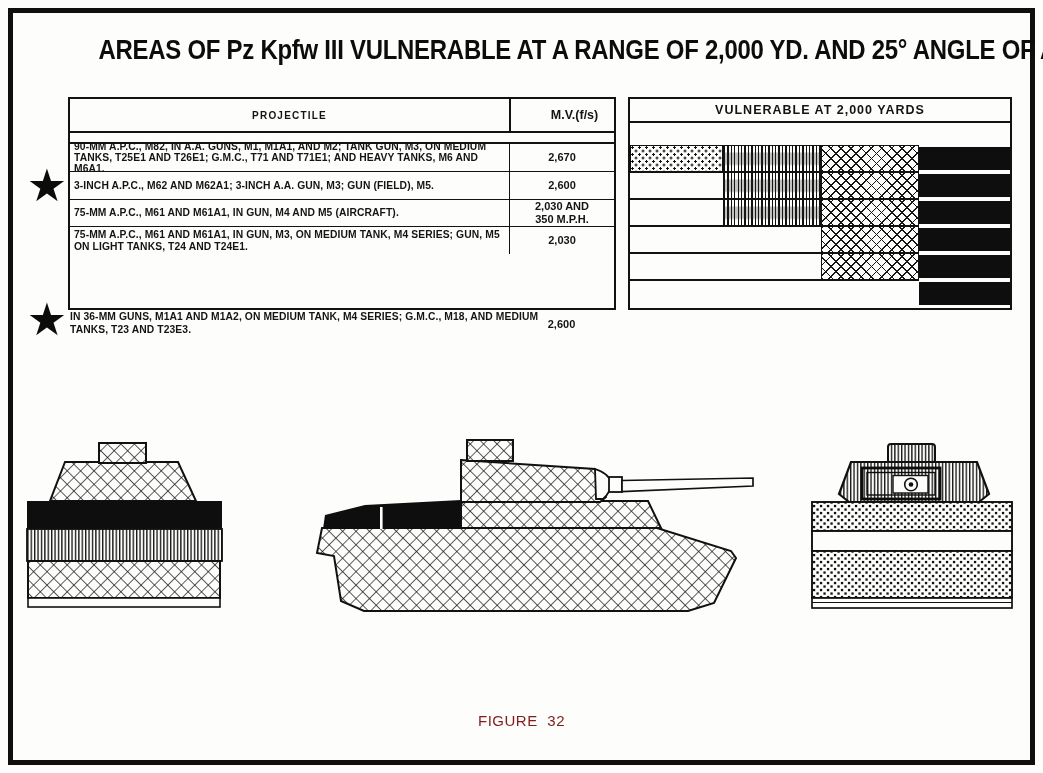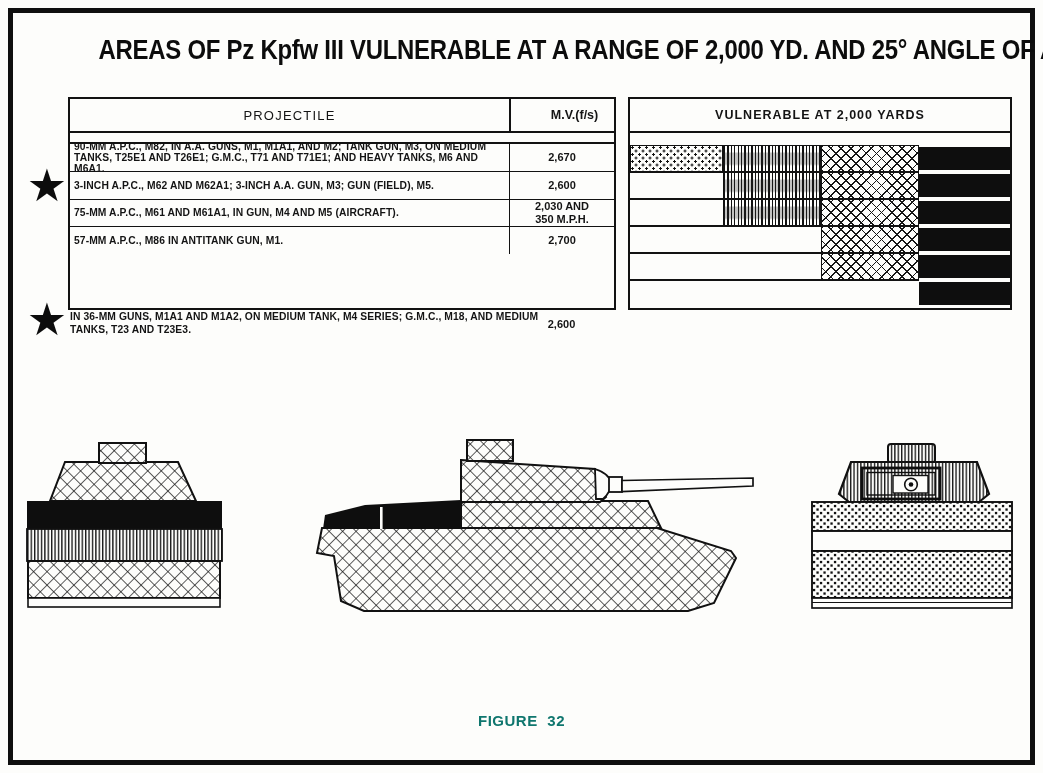--- a/index.html
+++ b/index.html
@@ -21,36 +21,36 @@
 
   
   .tbl {
     position:absolute; left:68px; top:97px; width:548px; height:213px;
     border:2.3px solid #121212; background:#fdfdfb;
     display:flex; flex-direction:column;
   }
   .tbl-head { display:flex; height:34px; border-bottom:2px solid #121212; }
   .tbl-spacer { height:11px; border-bottom:2px solid #121212; }
   .th-proj { flex:0 0 439px; display:flex; align-items:center; justify-content:center;
-    font-size:13px; font-weight:400; letter-spacing:1.2px; }
+    font-size:10px; font-weight:700; letter-spacing:1.2px; }
   .th-mv { flex:1; border-left:2px solid #121212; display:flex; align-items:center; justify-content:center;
     font-size:12.5px; font-weight:700;padding-left:24px; }
   .t-row { display:flex; border-bottom:1.7px solid #121212; }
   .t-row:last-child { border-bottom:none; }
   .td-proj { flex:0 0 439px; padding:2px 3px 2px 4px; display:flex; align-items:center;
     font-size:10.3px; font-weight:700; line-height:1.1; letter-spacing:0.1px; }
   .td-mv { flex:1; border-left:1.9px solid #121212; display:flex; align-items:center; justify-content:center;
     font-size:11px; font-weight:700; text-align:center; white-space:pre-line; line-height:1.15; }
 
   
   .vuln {
     position:absolute; left:628px; top:97px; width:384px; height:213px;
     border:2.3px solid #121212; background:#fdfdfb;
   }
-  .vuln-head { height:34px; border-bottom:2px solid #121212; display:flex; align-items:center; justify-content:center;
+  .vuln-head { height:24px; border-bottom:2px solid #121212; display:flex; align-items:center; justify-content:center;
     font-size:12.5px; font-weight:700; letter-spacing:1px; }
   .bars { position:absolute; left:0; top:0; right:0; bottom:0; }
   .bar-row { position:absolute; left:0; width:100%; height:27px; }
   .bar-sep { position:absolute; left:0; bottom:-1px; width:289px; height:1.8px; background:#121212; }
   .seg { position:absolute; top:0; height:100%; }
   .seg-dots {
     border:1.6px solid #121212; background-color:#fdfdfb;
     background-image: radial-gradient(circle,#111 1.15px,transparent 1.3px),
                       radial-gradient(circle,#111 1.15px,transparent 1.3px);
     background-size:7px 7px; background-position:1.5px 1.5px,5px 5px;
@@ -75,21 +75,21 @@
   .footnote-text {
     position:absolute; left:70px; top:311px; width:470px;
     font-size:10.3px; font-weight:700; line-height:1.25; letter-spacing:0.1px;
   }
   .footnote-mv {
     position:absolute; left:507px; top:318px; width:109px; text-align:center;
     font-size:11px; font-weight:700;
   }
 
   .caption { position:absolute; left:0; right:0; top:712px; text-align:center;
-    font-size:15px; font-weight:700; letter-spacing:0.5px; word-spacing:5px; color:#0f766e; }
+    font-size:15px; font-weight:400; letter-spacing:0.5px; word-spacing:5px; color:#7f1d1d; }
 
   .tanks { position:absolute; left:0; top:428px; }
 </style>
 </head>
 <body>
 
 <div class="page">
   <div class="frame"></div>
 
   <div class="title-wrap">
@@ -110,22 +110,22 @@
         <div class="t-row" style="height: 27.5px;">
           <div class="td-proj">3-INCH A.P.C., M62 AND M62A1; 3-INCH A.A. GUN, M3; GUN (FIELD), M5.</div>
           <div class="td-mv">2,600</div>
         </div>
         <div class="t-row" style="height: 27.5px;">
           <div class="td-proj">75-MM A.P.C., M61 AND M61A1, IN GUN, M4 AND M5 (AIRCRAFT).</div>
           <div class="td-mv">2,030 AND
 350 M.P.H.</div>
         </div>
         <div class="t-row" style="height: 27px;">
-          <div class="td-proj">57-MM A.P.C., M86 IN ANTITANK GUN, M1.</div>
-          <div class="td-mv">2,700</div>
+          <div class="td-proj">75-MM A.P.C., M61 AND M61A1, IN GUN, M3, ON MEDIUM TANK, M4 SERIES; GUN, M5 ON LIGHT TANKS, T24 AND T24E1.</div>
+          <div class="td-mv">2,030</div>
         </div>
       </div>
   </div>
 
   <div class="vuln">
     <div class="vuln-head">VULNERABLE AT 2,000 YARDS</div>
     <div class="bars">
         <div class="bar-row" style="top: 46px;">
           <div class="seg seg-dots" style="left: 0px; width: 93px;"></div>
           <div class="seg seg-vlines" style="left: 93px; width: 98px;"></div>

